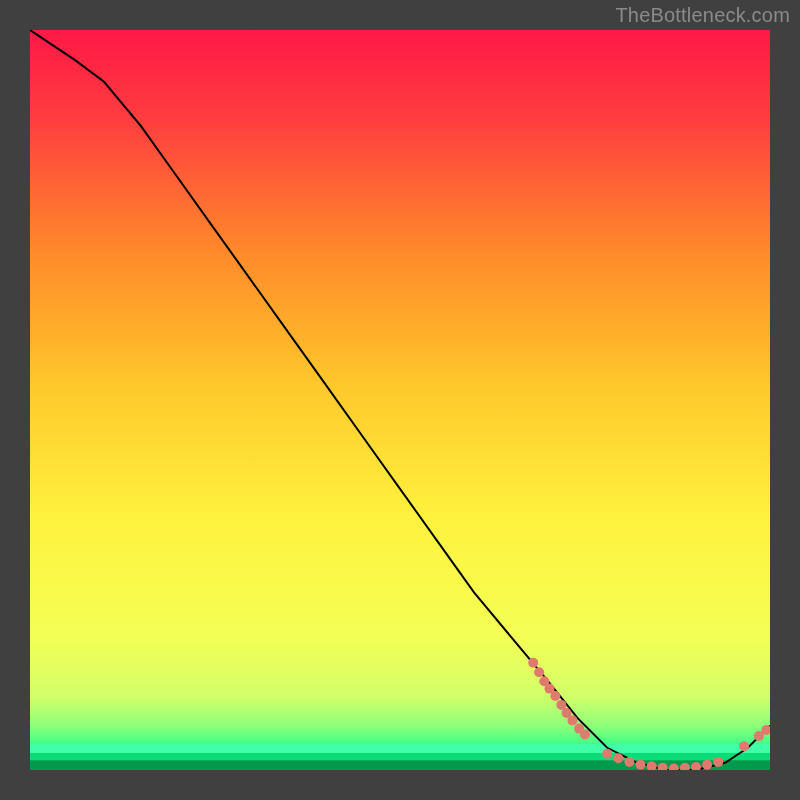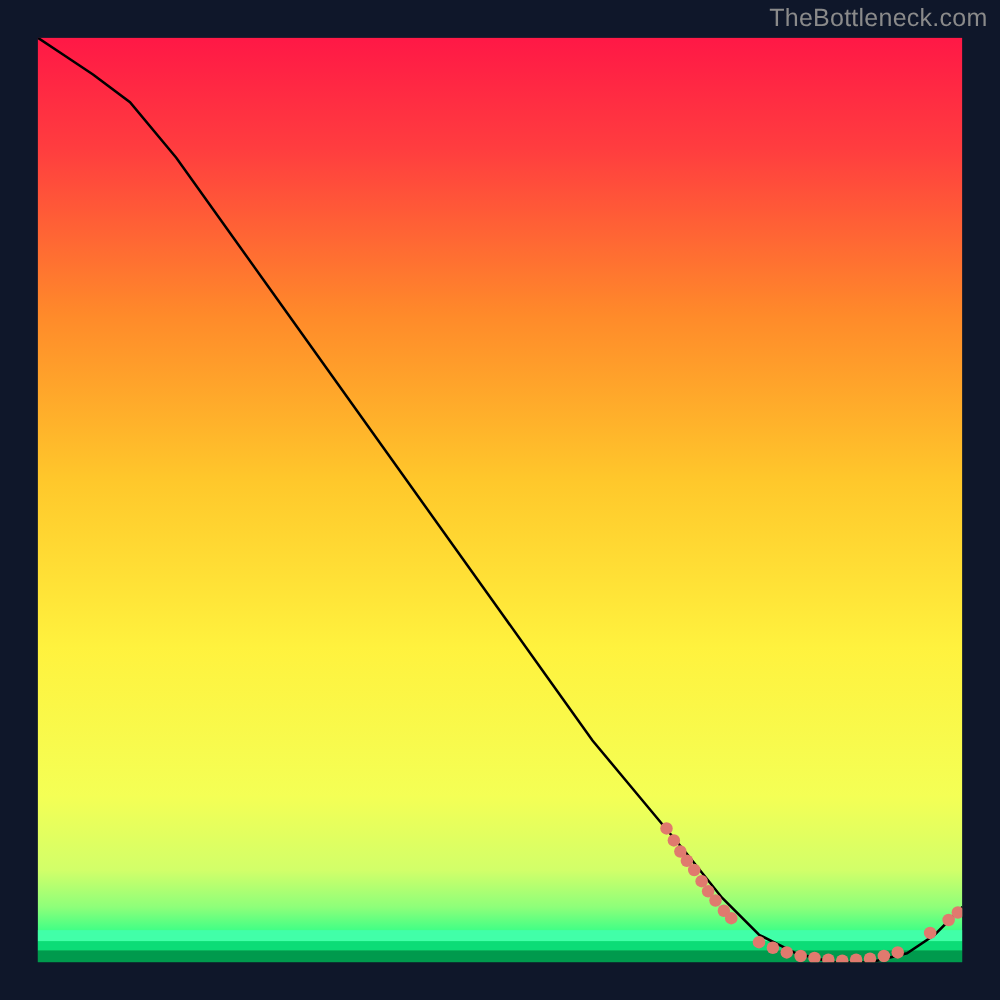--- a/index.html
+++ b/index.html
@@ -7,21 +7,21 @@
     padding: 0;
     width: 800px;
     height: 800px;
     background: #000;
     font-family: Arial, Helvetica, sans-serif;
   }
   .frame {
     position: relative;
     width: 800px;
     height: 800px;
-    background: #0f172a;
+    background: #404040;
   }
   .watermark {
     position: absolute;
     top: 4px;
     right: 10px;
     color: #8a8a8a;
     font-size: 20px;
     letter-spacing: 0.2px;
     z-index: 10;
   }

